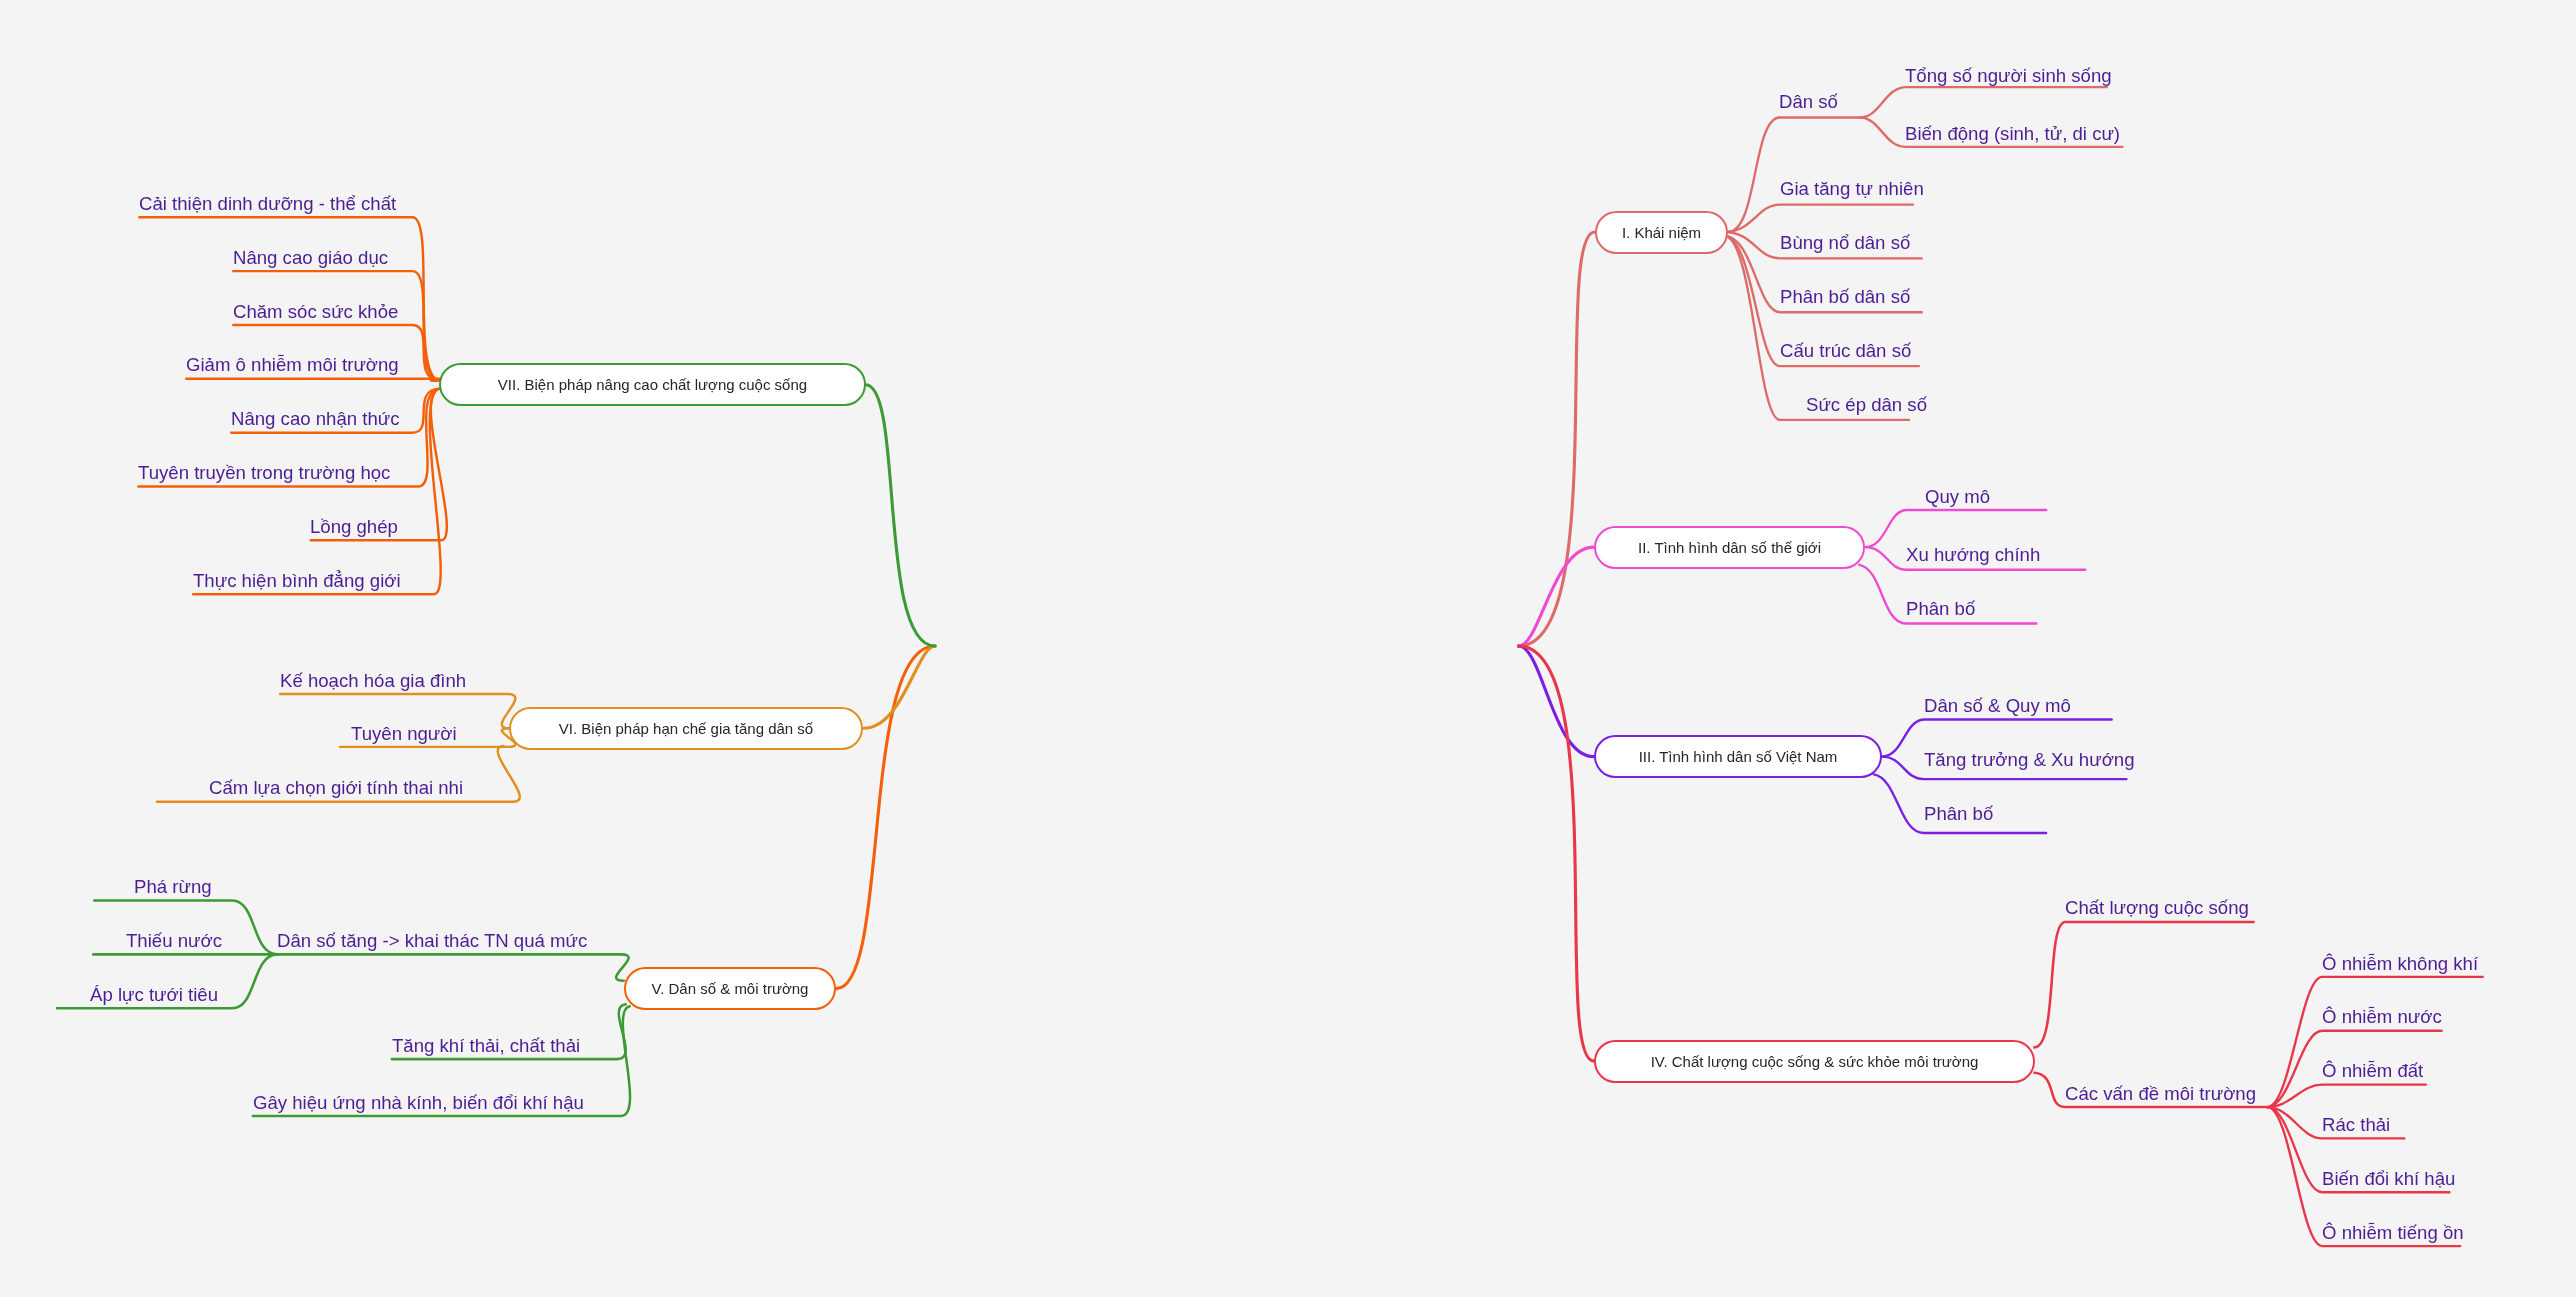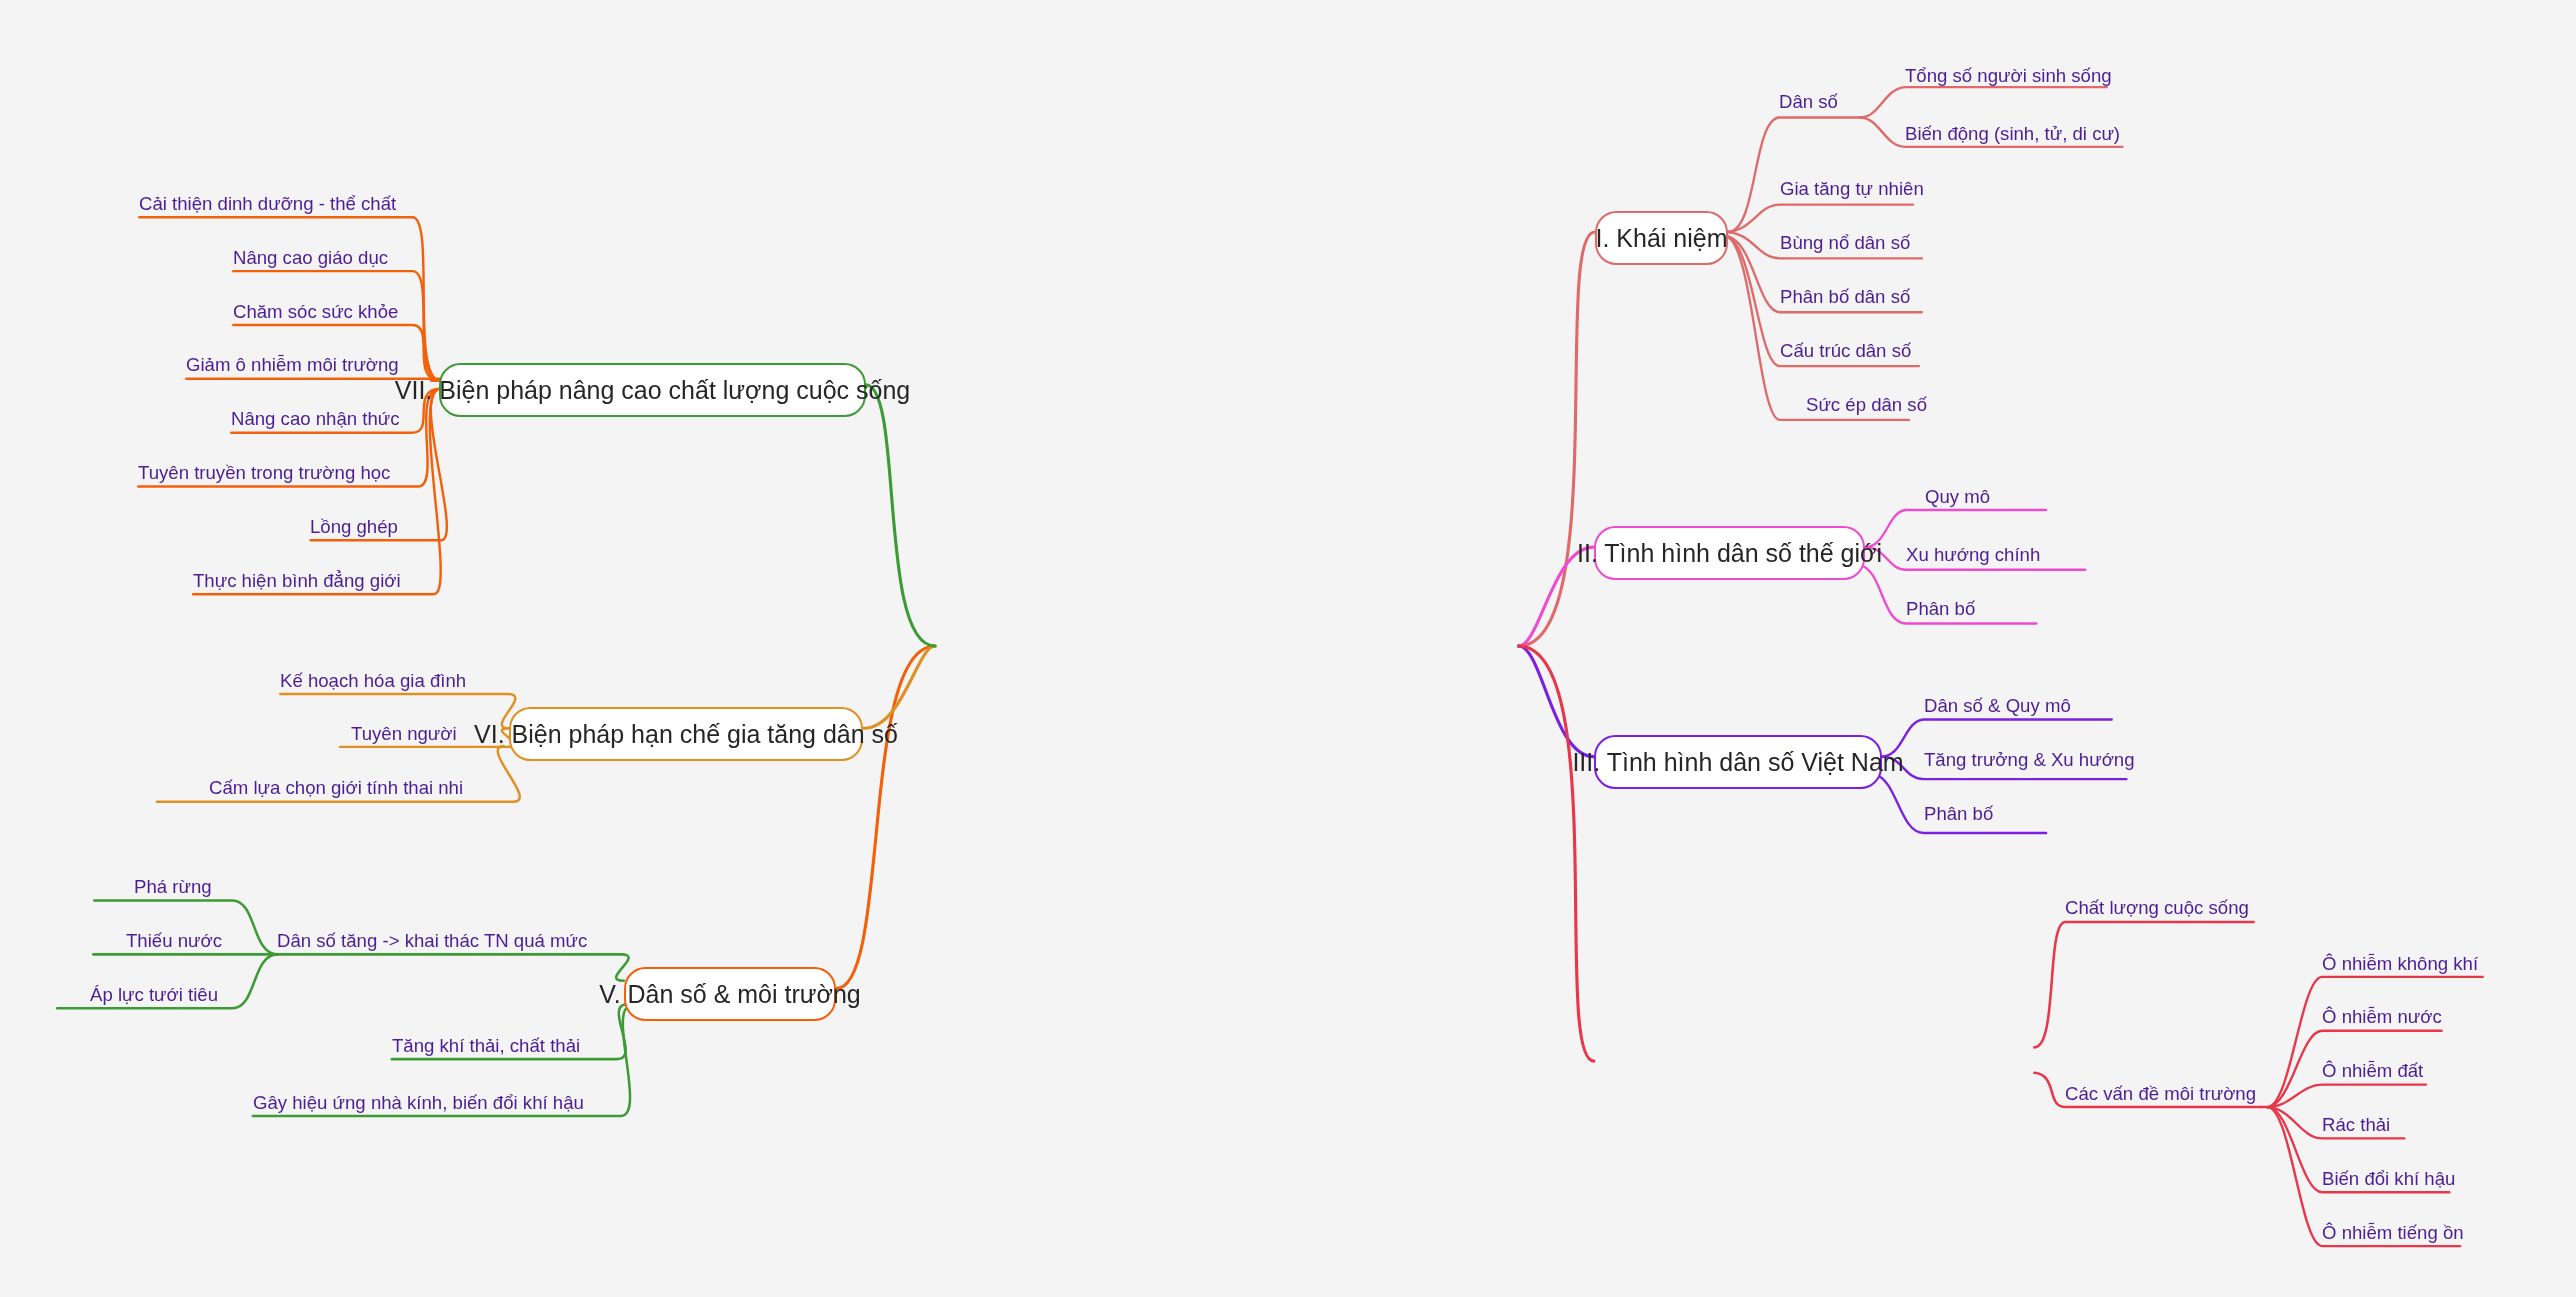--- a/index.html
+++ b/index.html
@@ -36,22 +36,22 @@
     white-space:nowrap;
     z-index:6;
   }
   
   .pill{
     position:absolute;
     background:#ffffff;
     border:2.4px solid #888;
     border-radius:21.5px;
     display:flex;align-items:center;justify-content:center;
-    height:54px;
-    font-size:25px;
+    height:43px;
+    font-size:15px;
     color:#262626;
     white-space:nowrap;
     padding:0 17.6px;
     box-sizing:border-box;
     z-index:5;
   }
   
   .leaf{
     position:absolute;
     font-size:18.6px;
@@ -133,20 +133,21 @@
   <div class="leaf" style="left:1906px;top:488px;margin-left:19px;">Quy mô</div>
   <div class="leaf" style="left:1906px;top:546px;">Xu hướng chính</div>
   <div class="leaf" style="left:1906px;top:600px;">Phân bố</div>
 
   <div class="pill" style="left:1594px;top:735px;width:288px;border-color:#7B1FE0;">III. Tình hình dân số Việt Nam</div>
 
   <div class="leaf" style="left:1924px;top:697px;">Dân số &amp; Quy mô</div>
   <div class="leaf" style="left:1924px;top:751px;text-align:right;">Tăng trưởng &amp; Xu hướng</div>
   <div class="leaf" style="left:1924px;top:805px;">Phân bố</div>
 
+  <div class="pill" style="left:1594px;top:1040px;width:441px;border-color:#E8364A;">IV. Chất lượng cuộc sống &amp; sức khỏe môi trường</div>
 
   <div class="leaf" style="left:2065px;top:899px;">Chất lượng cuộc sống</div>
   <div class="leaf" style="left:2065px;top:1085px;">Các vấn đề môi trường</div>
 
   <div class="leaf" style="left:2322px;top:955px;">Ô nhiễm không khí</div>
   <div class="leaf" style="left:2322px;top:1008px;">Ô nhiễm nước</div>
   <div class="leaf" style="left:2322px;top:1062px;">Ô nhiễm đất</div>
   <div class="leaf" style="left:2322px;top:1116px;">Rác thải</div>
   <div class="leaf" style="left:2322px;top:1170px;">Biến đổi khí hậu</div>
   <div class="leaf" style="left:2322px;top:1224px;">Ô nhiễm tiếng ồn</div>

